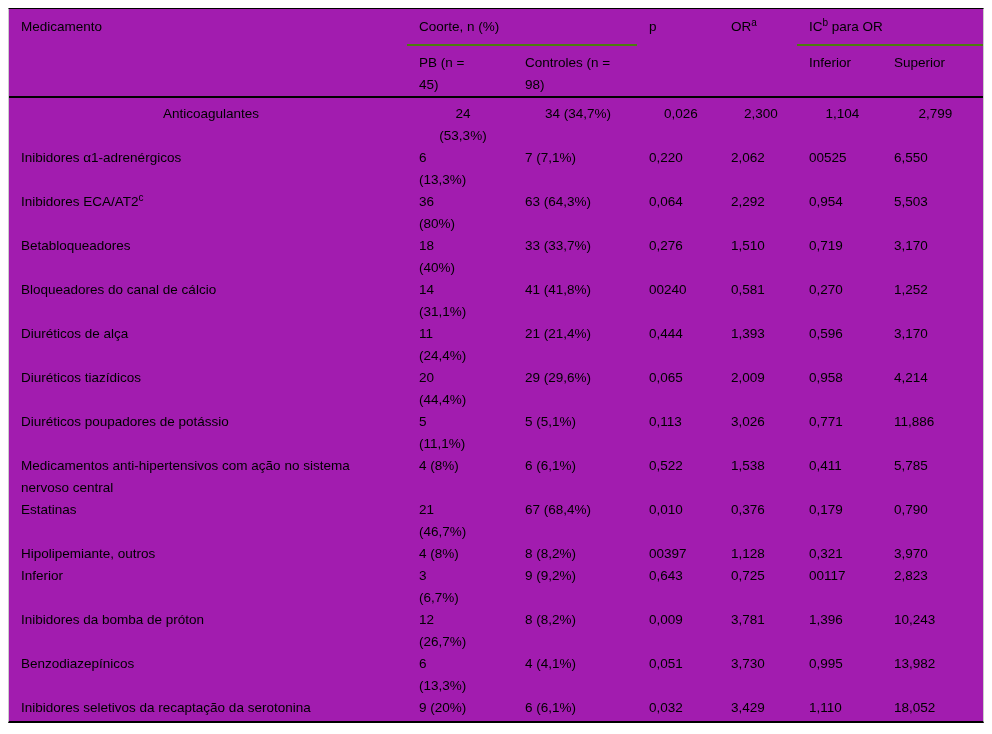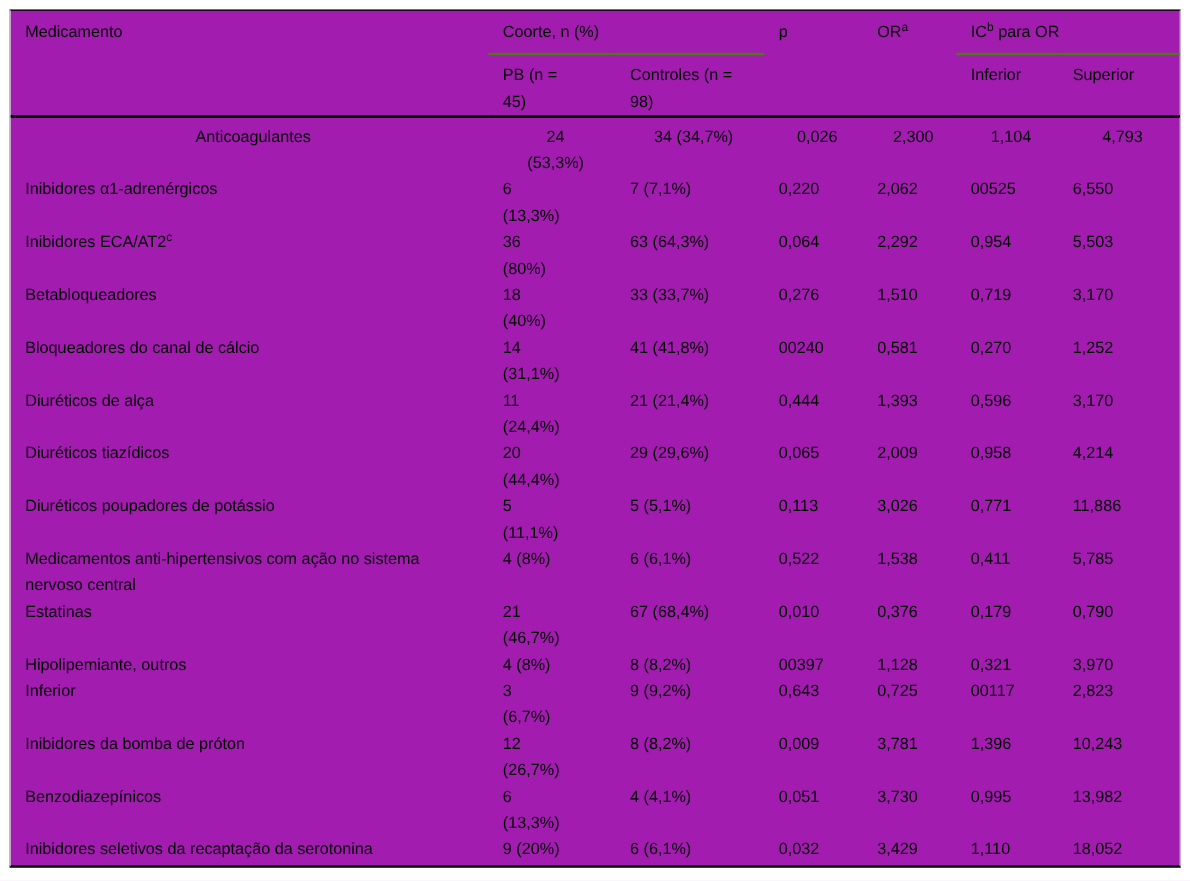--- a/index.html
+++ b/index.html
@@ -101,21 +101,21 @@
     </thead>
     <tbody>
   <tr>
     <td><span>Anticoagulantes</span><sup></sup></td>
     <td class="prewrap">24
 (53,3%)</td>
     <td>34 (34,7%)</td>
     <td>0,026</td>
     <td>2,300</td>
     <td>1,104</td>
-    <td>4,793</td>
+    <td>2,799</td>
   </tr>
 
   <tr>
     <td><span>Inibidores α1-adrenérgicos</span><sup></sup></td>
     <td class="prewrap">6
 (13,3%)</td>
     <td>7 (7,1%)</td>
     <td>0,220</td>
     <td>2,062</td>
     <td>00525</td>

